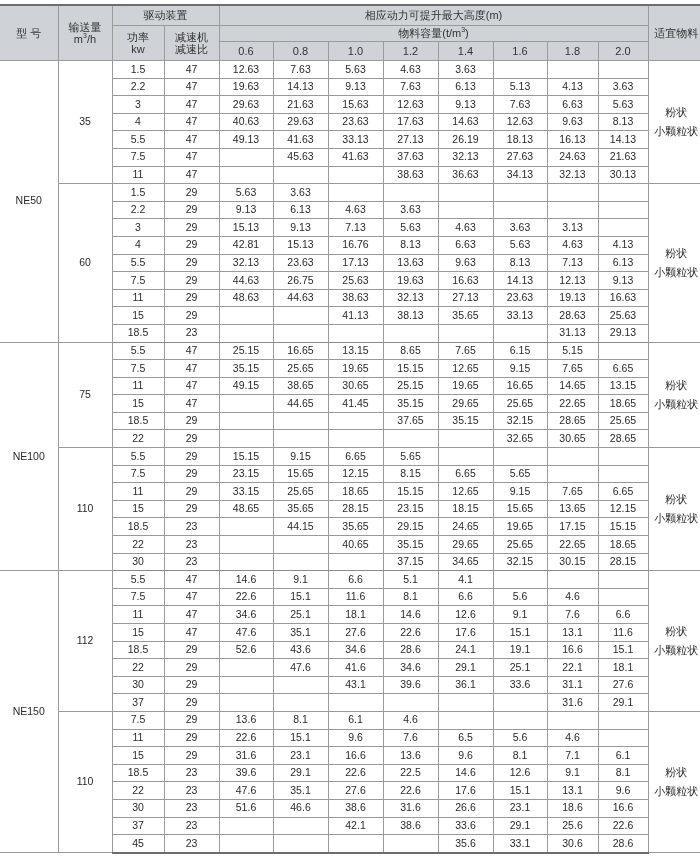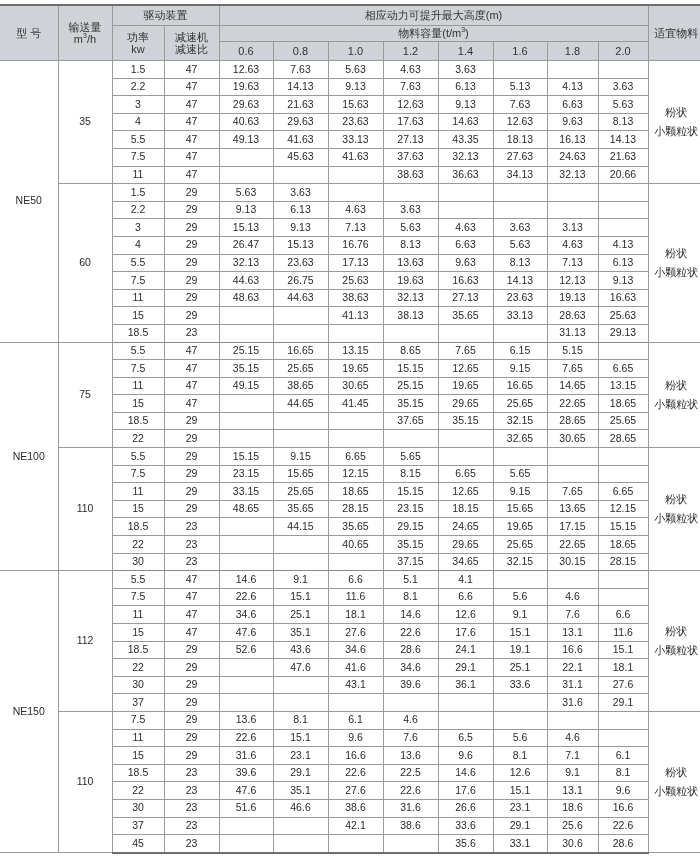--- a/index.html
+++ b/index.html
@@ -126,21 +126,21 @@
         <td>9.63</td>
         <td>8.13</td>
       </tr>
       <tr>
         <td>5.5</td>
         <td>47</td>
         <td>49.13</td>
         <td>41.63</td>
         <td>33.13</td>
         <td>27.13</td>
-        <td>43.35</td>
+        <td>26.19</td>
         <td>18.13</td>
         <td>16.13</td>
         <td>14.13</td>
       </tr>
       <tr>
         <td>7.5</td>
         <td>47</td>
         <td></td>
         <td>45.63</td>
         <td>41.63</td>
@@ -153,21 +153,21 @@
       <tr>
         <td>11</td>
         <td>47</td>
         <td></td>
         <td></td>
         <td></td>
         <td>38.63</td>
         <td>36.63</td>
         <td>34.13</td>
         <td>32.13</td>
-        <td>20.66</td>
+        <td>30.13</td>
       </tr>
       <tr>
         <td class="flow" rowspan="9">60</td>
         <td>1.5</td>
         <td>29</td>
         <td>5.63</td>
         <td>3.63</td>
         <td></td>
         <td></td>
         <td></td>
@@ -196,21 +196,21 @@
         <td>7.13</td>
         <td>5.63</td>
         <td>4.63</td>
         <td>3.63</td>
         <td>3.13</td>
         <td></td>
       </tr>
       <tr>
         <td>4</td>
         <td>29</td>
-        <td>26.47</td>
+        <td>42.81</td>
         <td>15.13</td>
         <td>16.76</td>
         <td>8.13</td>
         <td>6.63</td>
         <td>5.63</td>
         <td>4.63</td>
         <td>4.13</td>
       </tr>
       <tr>
         <td>5.5</td>

